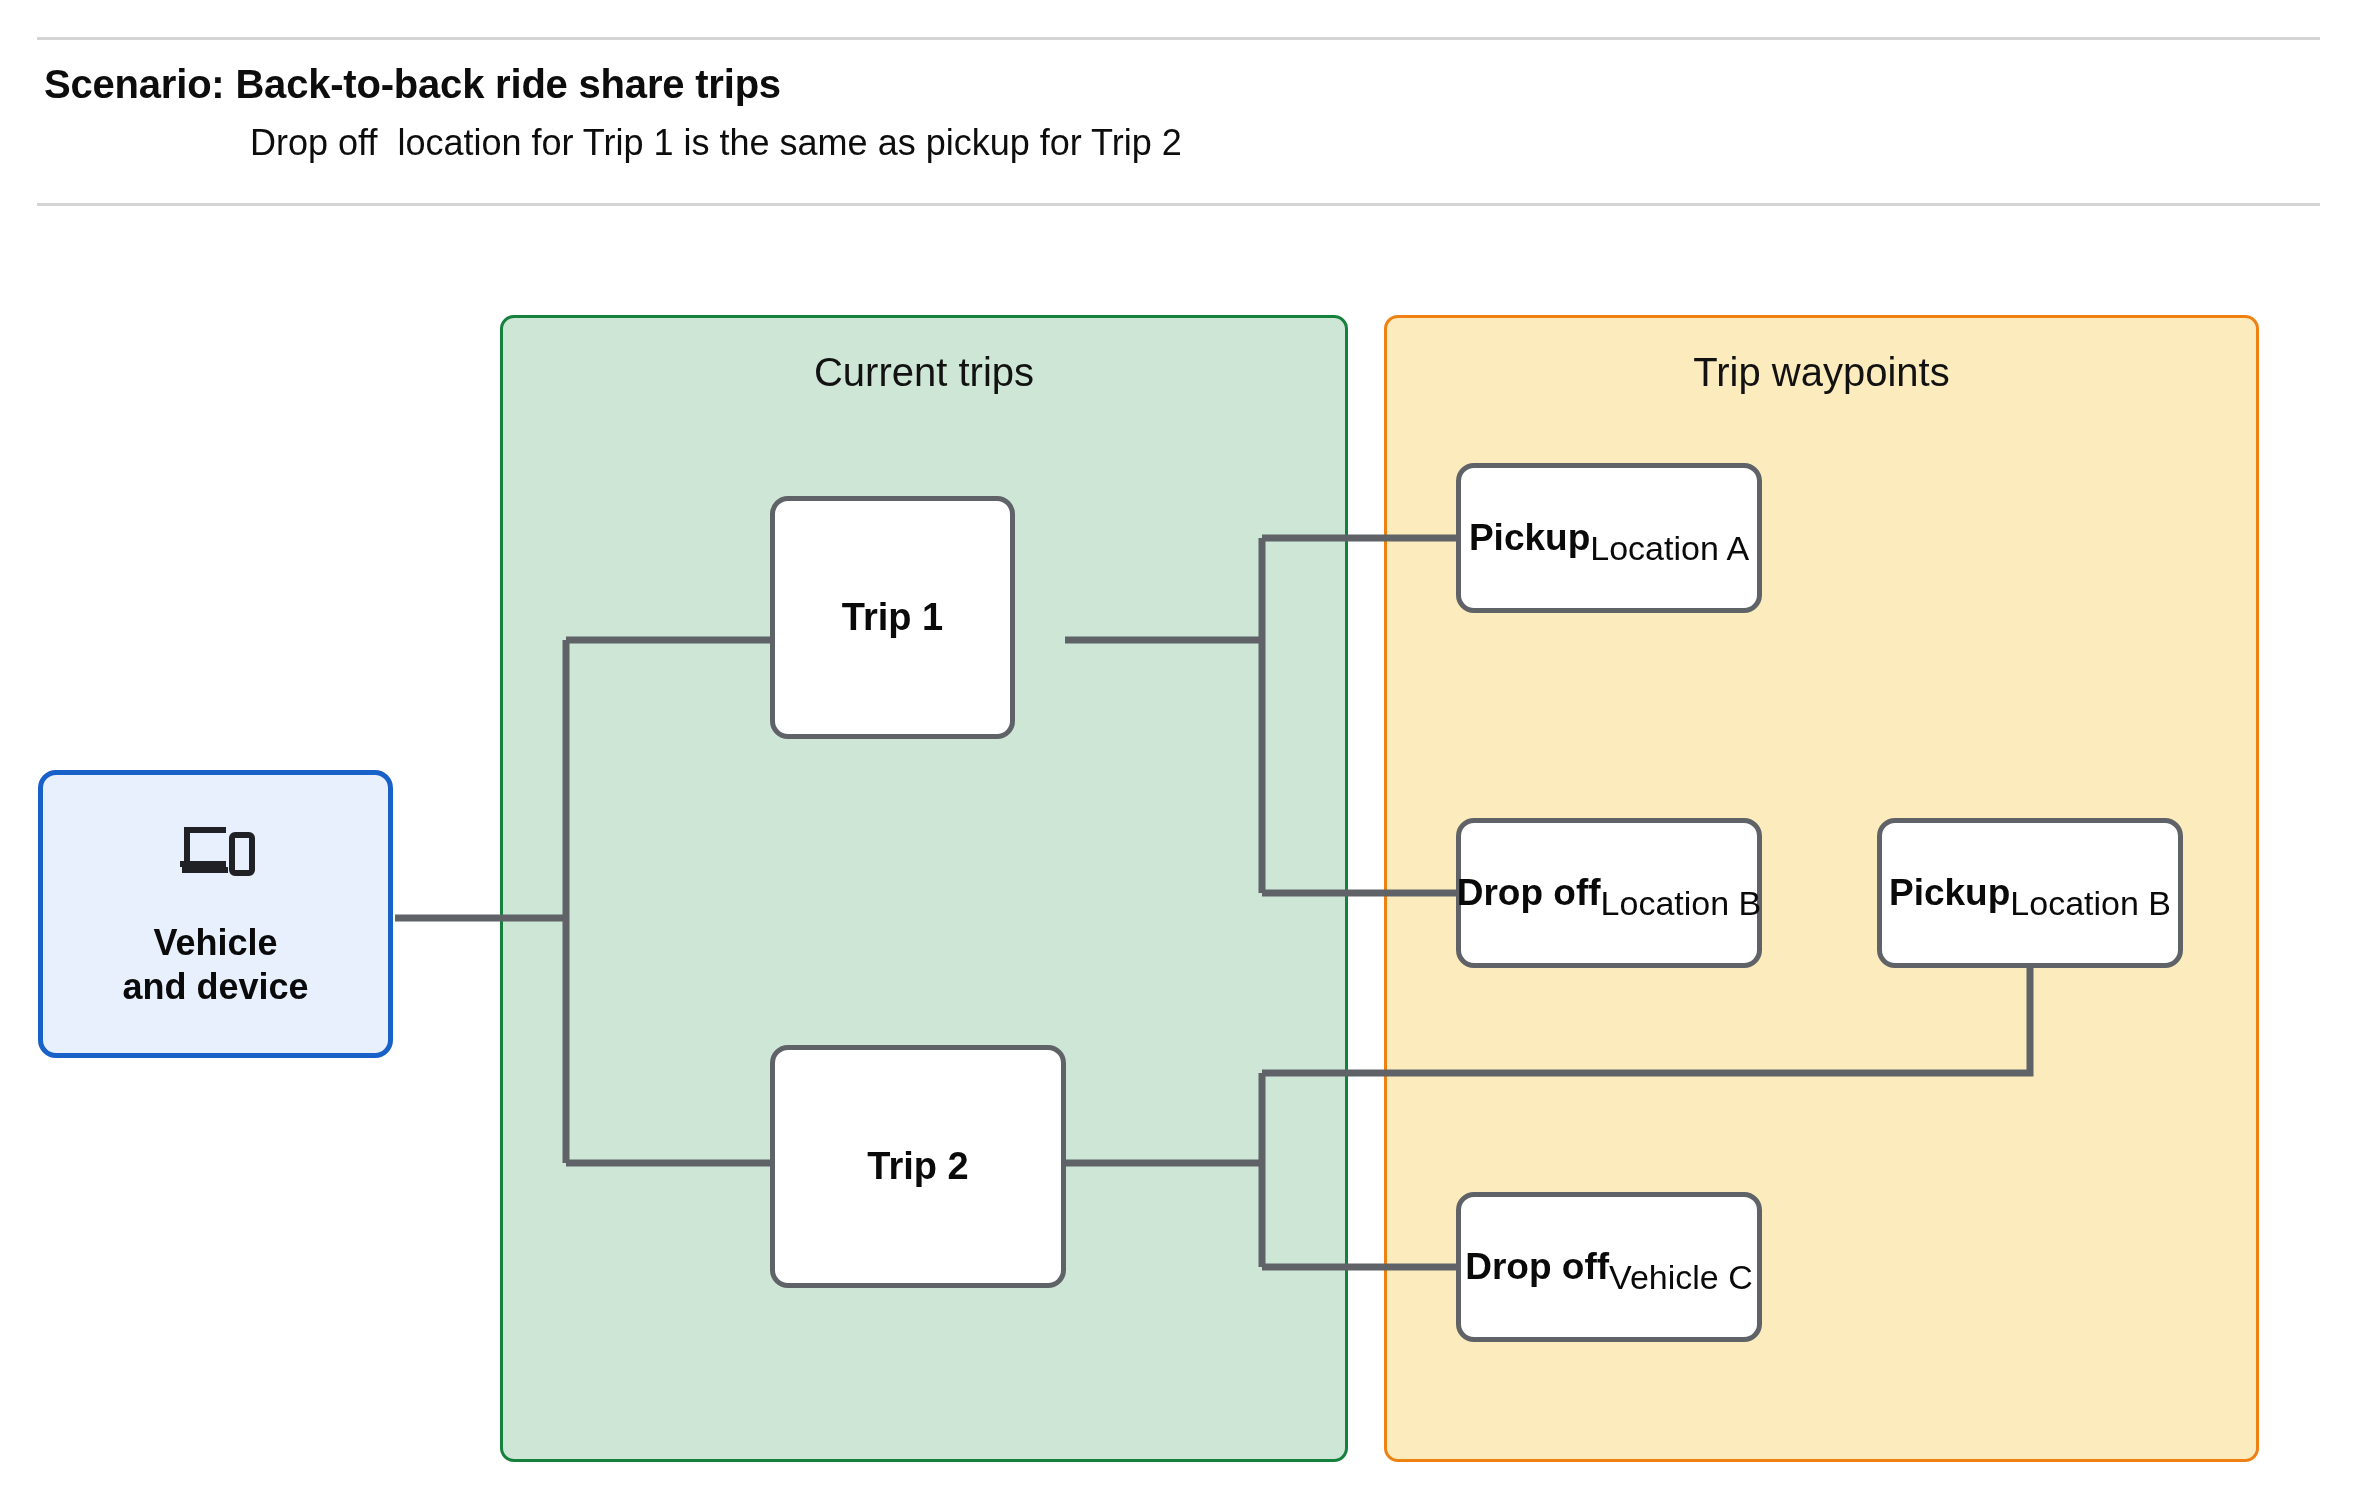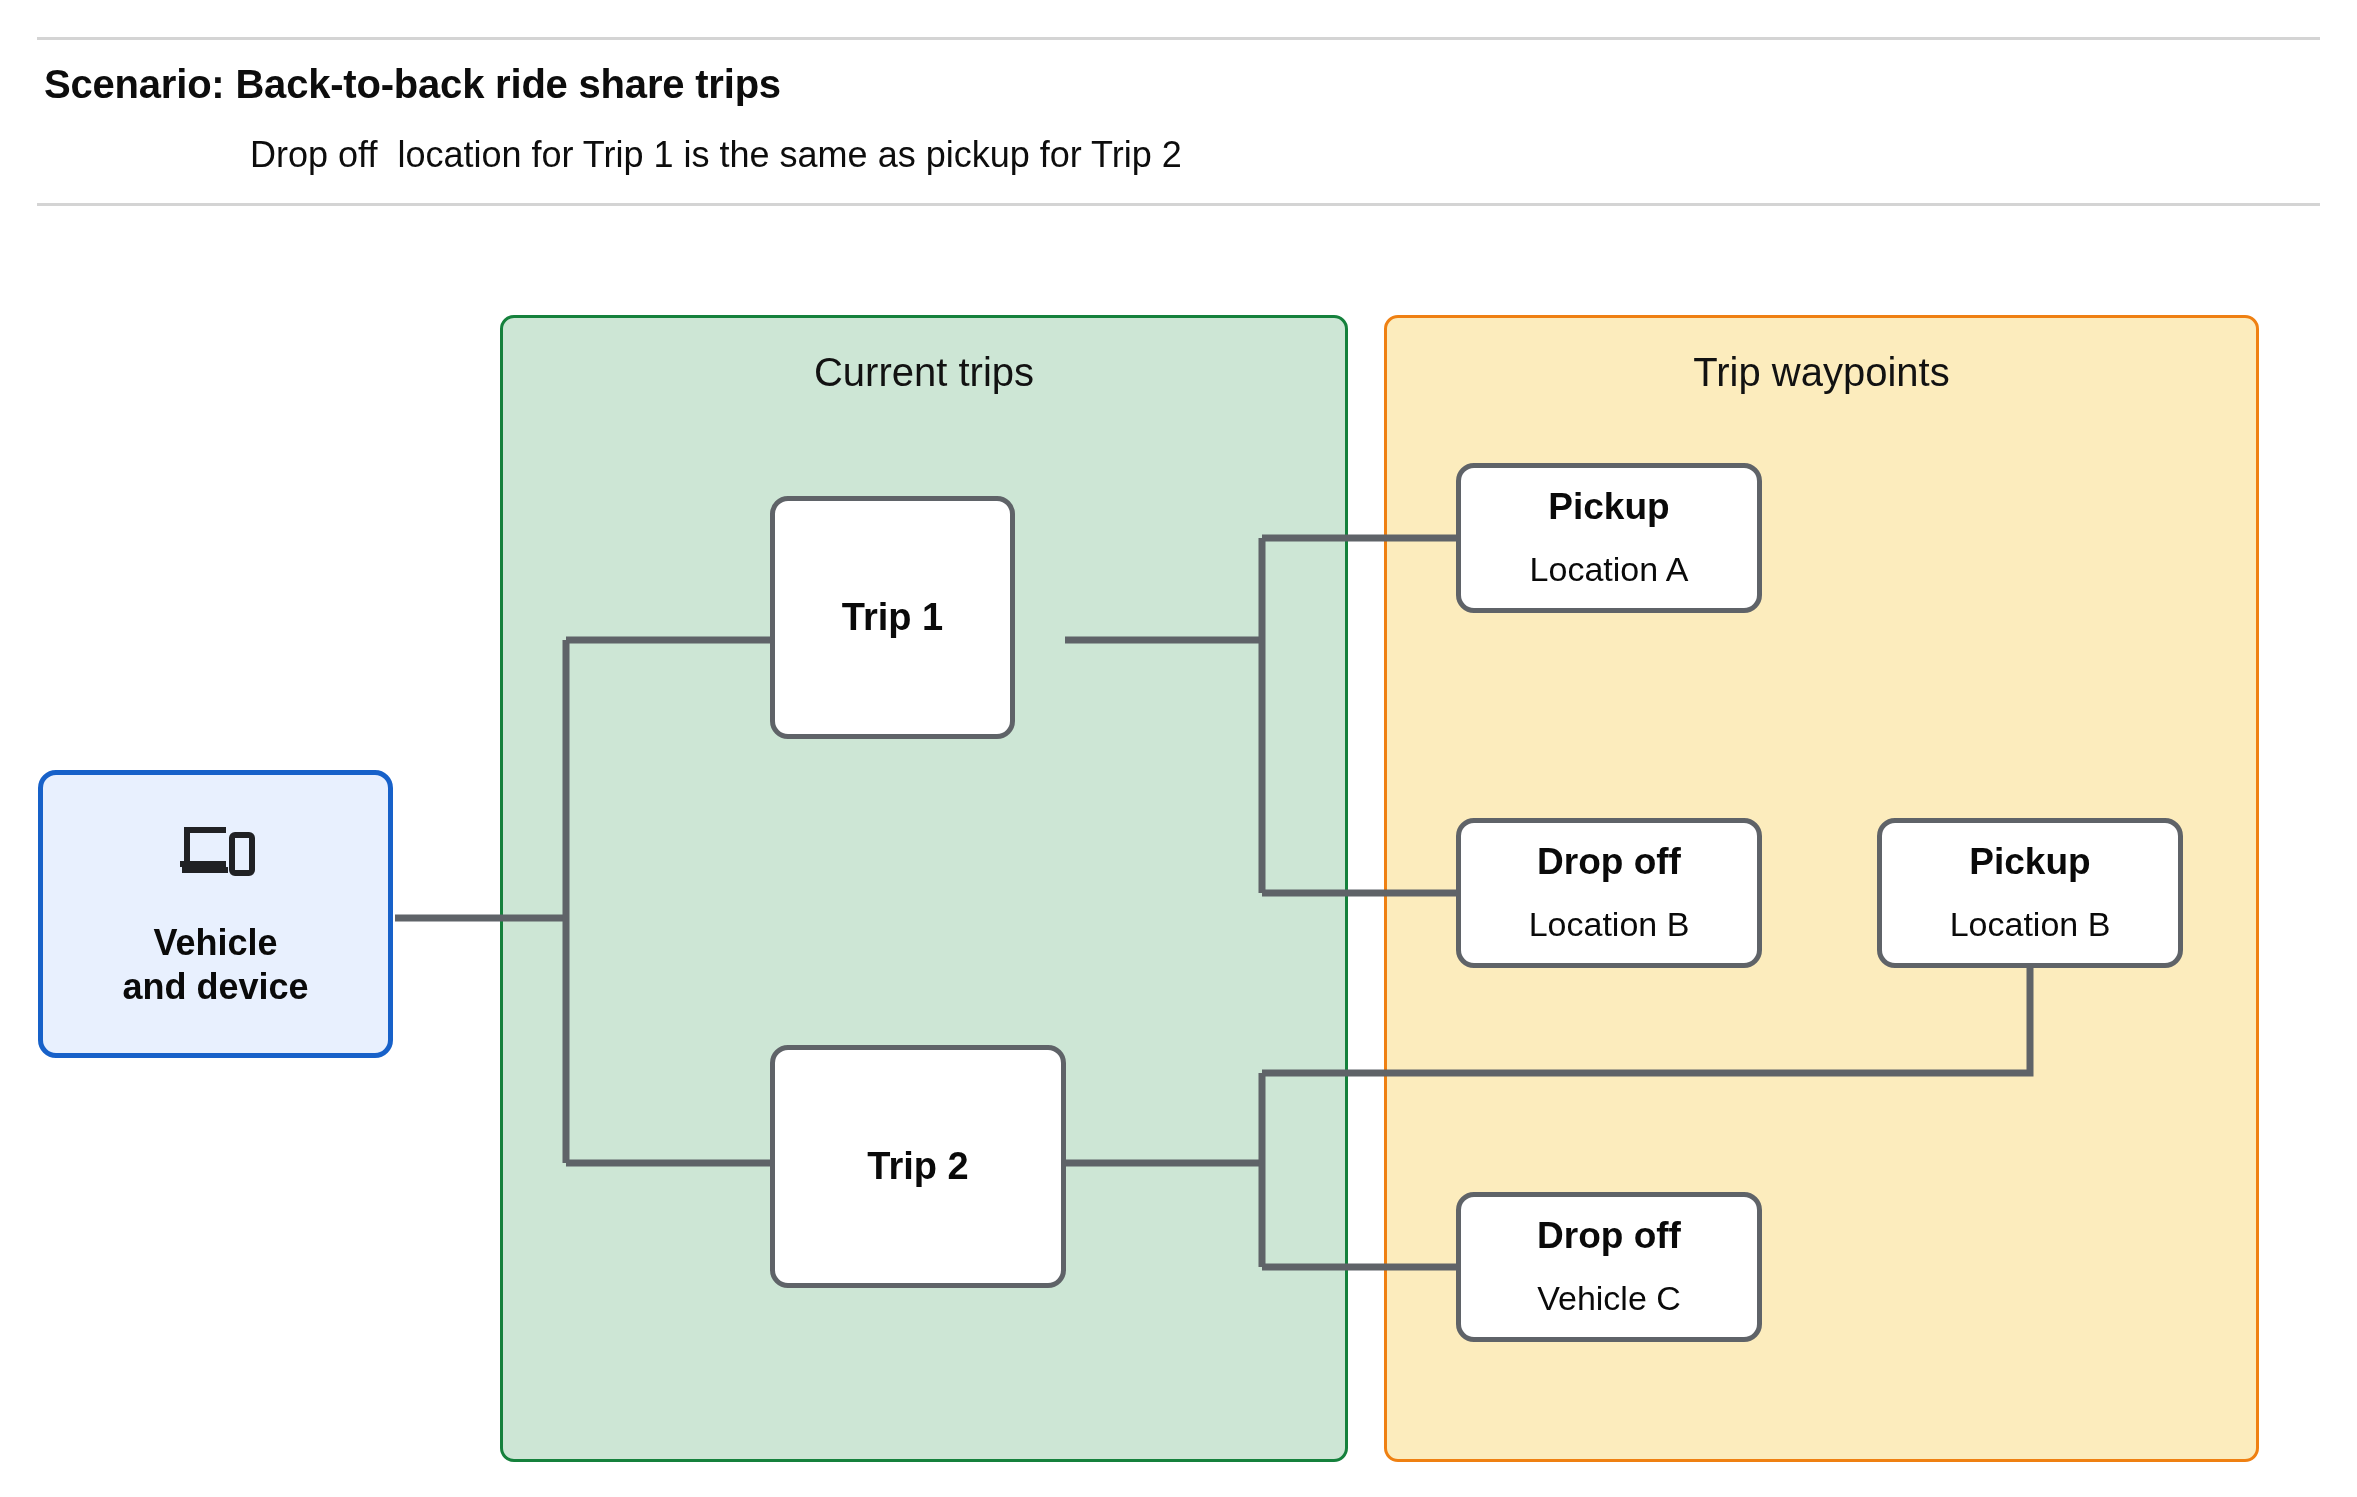--- a/index.html
+++ b/index.html
@@ -36,21 +36,21 @@
     top: 62px;
     font-size: 40px;
     font-weight: bold;
     letter-spacing: -0.2px;
     color: #0d0d0d;
     white-space: pre;
   }
   .hdr-sub {
     position: absolute;
     left: 250px;
-    top: 134px;
+    top: 122px;
     font-size: 36px;
     font-weight: normal;
     color: #0d0d0d;
     white-space: pre;
   }
 
   
   .group {
     position: absolute;
     border-radius: 14px;
@@ -89,21 +89,21 @@
   }
 
   
   .node {
     position: absolute;
     box-sizing: border-box;
     background: #ffffff;
     border: 5px solid #5f6368;
     border-radius: 18px;
     display: flex;
-    flex-direction: column;
+    flex-direction: row;
     align-items: center;
     justify-content: center;
     text-align: center;
   }
   .node .title {
     font-size: 37px;
     font-weight: bold;
     color: #0a0a0a;
     line-height: 1.15;
     white-space: pre;

